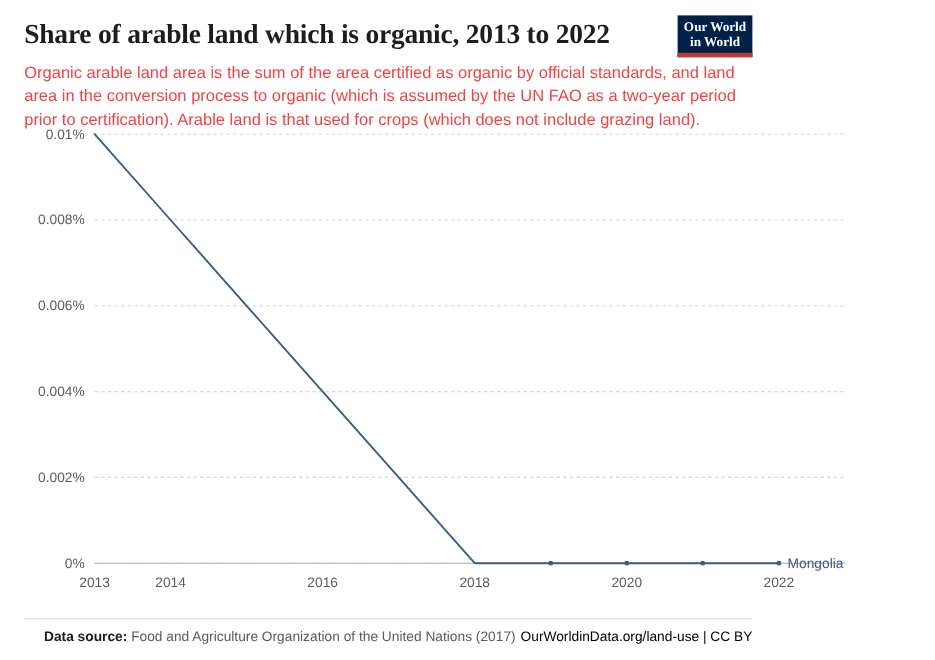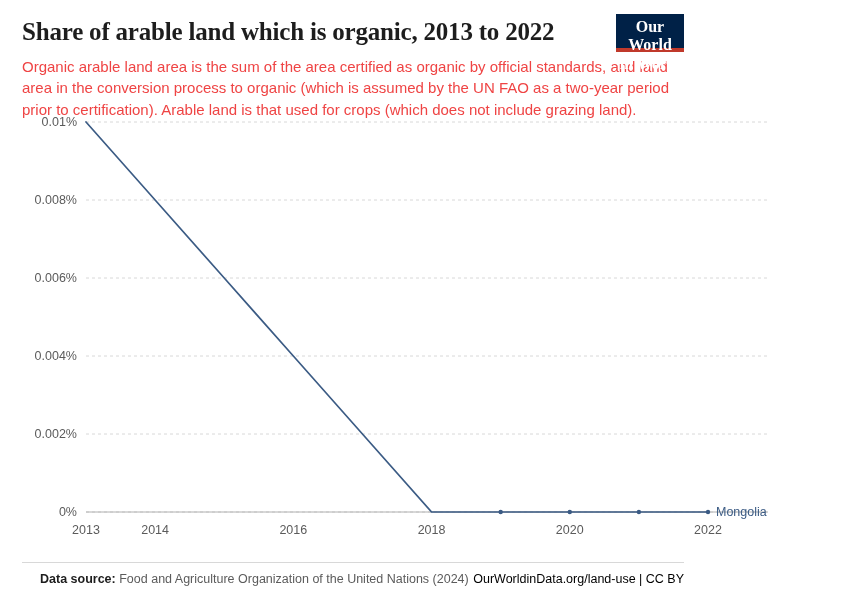--- a/index.html
+++ b/index.html
@@ -42,21 +42,21 @@
   .logo {
     position: absolute;
     top: 14px;
     right: 22px;
     width: 68px;
     height: 38px;
     background: #002147;
     color: #ffffff;
     font-family: "Liberation Serif", serif;
     font-weight: 700;
-    font-size: 16px;
+    font-size: 12px;
     line-height: 1.15;
     text-align: center;
     padding-top: 4px;
     box-sizing: border-box;
     border-bottom: 4px solid #c0392b;
   }
   .logo span { display: block; }
   
   .chart-wrap {
     position: absolute;
@@ -171,18 +171,18 @@
         </g>
       <g id="serieslabel-group">
           <text x="694" y="404" class="series-label" fill="#3b5b84">Mongolia</text>
         </g>
     </svg>
   </div>
 
   <div class="footer">
     <div class="footer-left">
       <b>Data source:</b>
-      <span>Food and Agriculture Organization of the United Nations (2024)</span>
+      <span>Food and Agriculture Organization of the United Nations (2017)</span>
     </div>
     <div class="footer-right">OurWorldinData.org/land-use | CC BY</div>
   </div>
 
 </div>
 
 </body></html>

